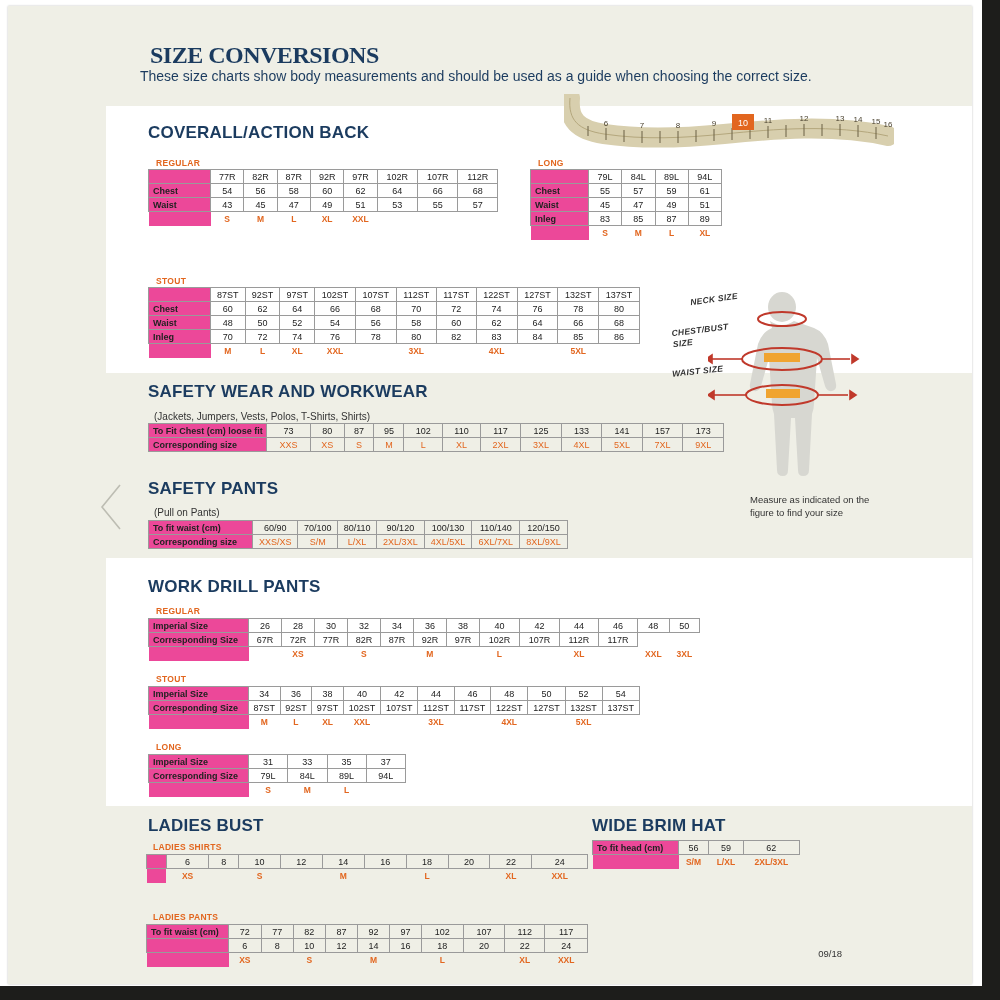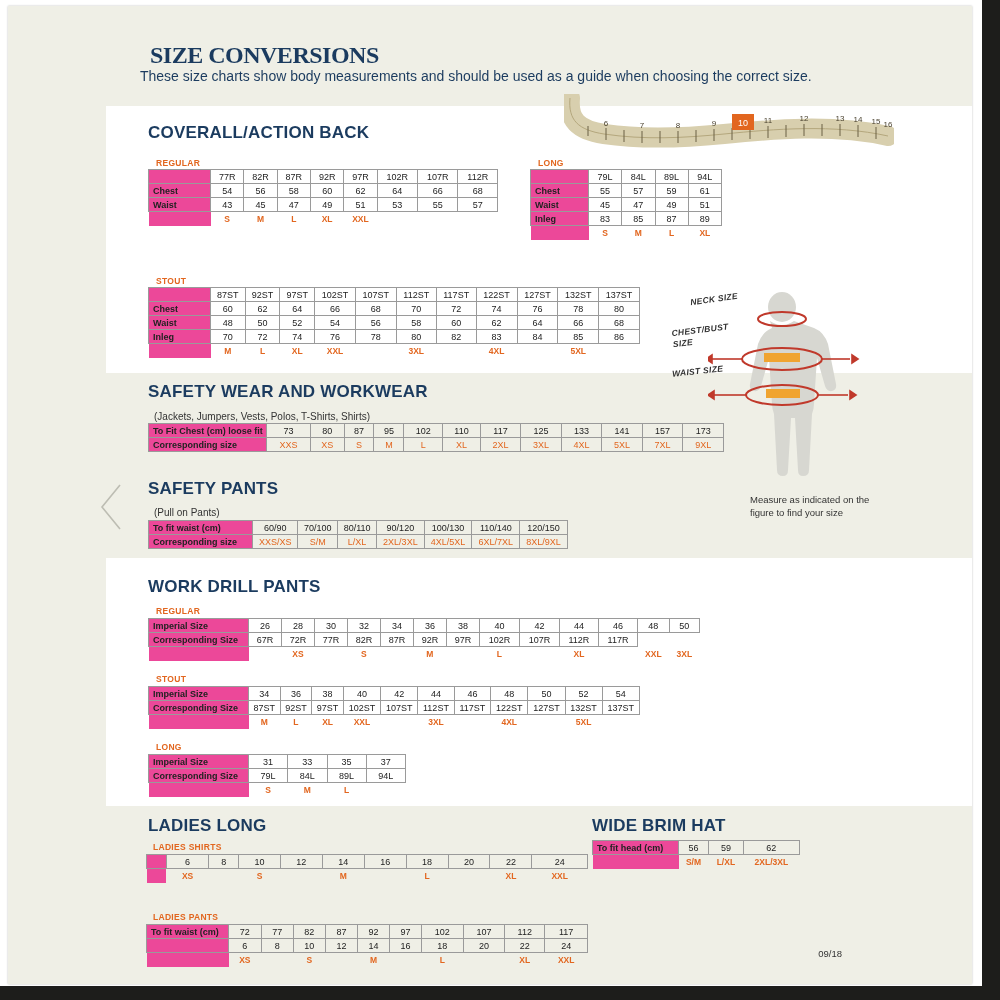--- a/index.html
+++ b/index.html
@@ -626,21 +626,21 @@
         <tr class="sizes">
           <td class="rowhead"></td>
           <td>S</td>
           <td>M</td>
           <td>L</td>
           <td></td>
         </tr>
       </tbody>
         </table>
 
-      <div class="section-title" style="left:140px; top:810px;">LADIES LONG</div>
+      <div class="section-title" style="left:140px; top:810px;">LADIES BUST</div>
 
       <div class="sublabel" style="left:145px; top:836px;">LADIES SHIRTS</div>
       <table class="grid" style="left:138px; top:848px; width:442px;">
         <tbody>
         <tr>
           <td class="rowhead"></td>
           <td>6</td>
           <td>8</td>
           <td>10</td>
           <td>12</td>

